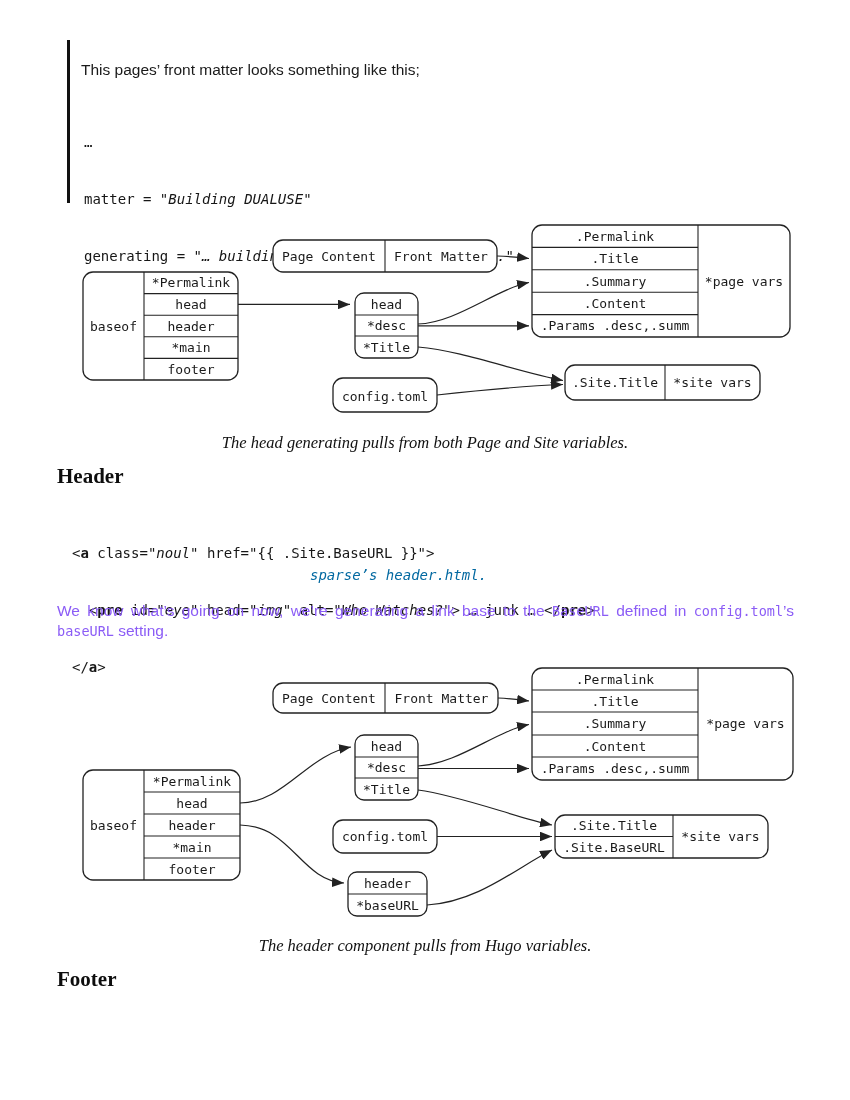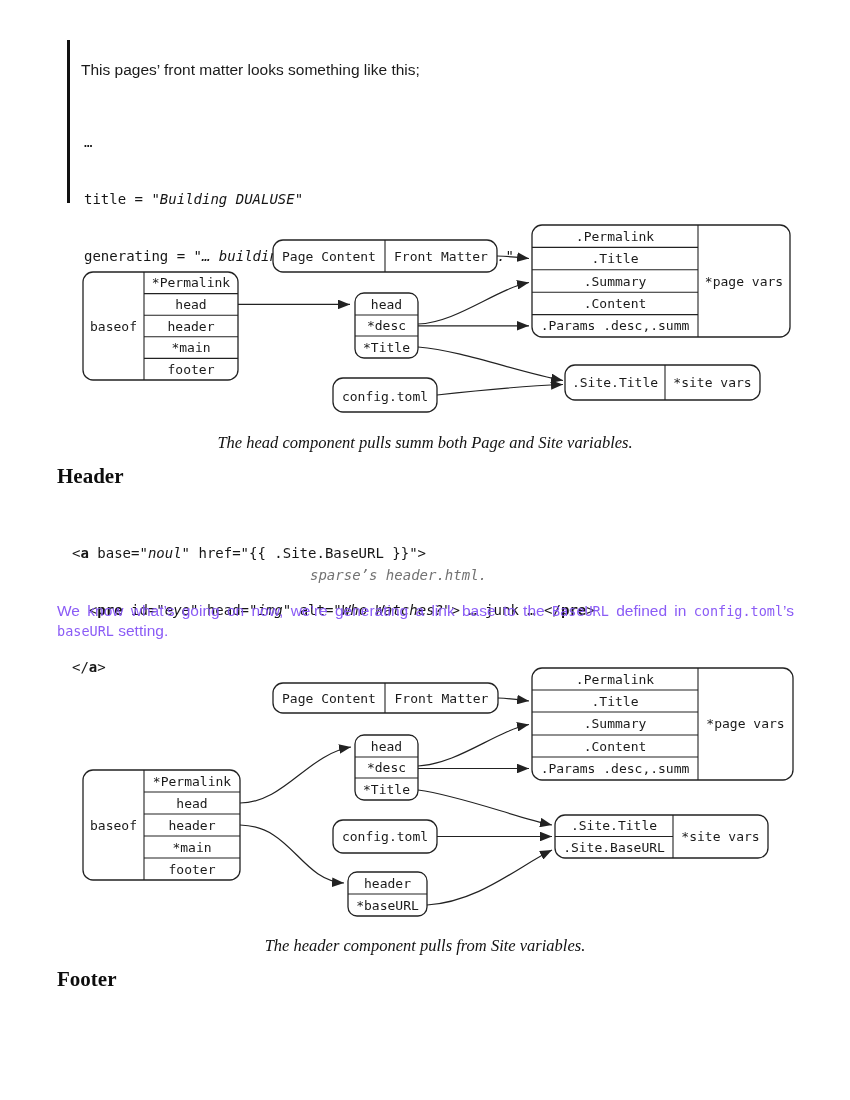--- a/index.html
+++ b/index.html
@@ -20,42 +20,42 @@
   .diag text{font-family:"DejaVu Sans Mono",monospace;font-size:13px;fill:#1a1a1a;text-anchor:middle;}
   .diag rect{fill:#ffffff;stroke:#222;stroke-width:1.3;}
   .diag line{stroke:#222;stroke-width:1.1;}
   .diag path.edge{fill:none;stroke:#222;stroke-width:1.2;}
 
   .caption{position:absolute;left:0;width:850px;text-align:center;
            font-family:"Liberation Serif",serif;font-style:italic;font-size:16.5px;color:#111;}
   .cap1{top:433px;}
   .cap2{top:936px;}
   .caption-code{position:absolute;left:0;top:567px;width:797px;text-align:center;
-           font-family:"DejaVu Sans Mono",monospace;font-style:italic;font-size:14px;color:#737373;}
+           font-family:"DejaVu Sans Mono",monospace;font-style:italic;font-size:14px;color:#0369a1;}
 
   .heading{position:absolute;left:57px;margin:0;font-family:"Liberation Serif",serif;
            font-weight:bold;font-size:21px;color:#0d0d0d;}
   .h-header{top:464px;}
   .h-footer{top:967px;}
 
   .para{position:absolute;left:57px;top:601px;width:737px;margin:0;
         font-size:15.5px;line-height:20px;text-align:justify;color:#8b5cf6;}
   .para .ic,.ic{font-family:"DejaVu Sans Mono",monospace;font-size:13.5px;}
 </style>
 </head>
 <body>
 
 <div class="page">
 
   <div class="bq-bar"></div>
   <div class="bq-text">This pages’ front matter looks something like this;</div>
 
   <div class="code code1">
     <div class="code-line"><span>…</span></div>
-    <div class="code-line"><span>title = </span><span class="i">"Building DUALUSE"</span></div>
+    <div class="code-line"><span>matter = </span><span class="i">"Building DUALUSE"</span></div>
     <div class="code-line"><span>generating = </span><span class="i">"… building a Hugo site the hard way."</span></div>
     <div class="code-line"><span>…</span></div>
   </div>
 
   <svg class="diag" style="top:220px" width="850" height="200" viewBox="0 0 850 200">
     <defs>
       <marker id="ah1" viewBox="0 0 10 8" refX="10" refY="4" markerWidth="10" markerHeight="8" orient="auto">
         <path d="M0,0 L10,4 L0,8 z" fill="#222"></path>
       </marker>
     </defs>
@@ -107,26 +107,26 @@
     <text x="712.5" y="167">*site vars</text>
 
     <path class="edge" marker-end="url(#ah1)" d="M238,84.4 H350"></path>
     <path class="edge" marker-end="url(#ah1)" d="M497,36 C511,36.5 521,37.5 529,38.5"></path>
     <path class="edge" marker-end="url(#ah1)" d="M418,104 C456,103 496,69 529,62.5"></path>
     <path class="edge" marker-end="url(#ah1)" d="M418,105.8 H529"></path>
     <path class="edge" marker-end="url(#ah1)" d="M418,127 C464,131 517,152 563,160.5"></path>
     <path class="edge" marker-end="url(#ah1)" d="M437,175 C482,170 526,166 563,164.5"></path>
   </svg>
 
-  <div class="caption cap1">The head component pulls summ both Page and Site variables.</div>
+  <div class="caption cap1">The head generating pulls from both Page and Site variables.</div>
 
   <h2 class="heading h-header">Header</h2>
 
   <div class="code code2">
-    <div class="code-line"><span>&lt;</span><span class="b">a</span><span> base=</span><span class="i">"noul"</span><span> href="{{ .Site.BaseURL }}"&gt;</span></div>
+    <div class="code-line"><span>&lt;</span><span class="b">a</span><span> class=</span><span class="i">"noul"</span><span> href="{{ .Site.BaseURL }}"&gt;</span></div>
     <div class="code-line"><span>  &lt;</span><span class="b">pre</span><span> id=</span><span class="i">"eye"</span><span> head=</span><span class="i">"img"</span><span> alt=</span><span class="i">"Who Watches?"</span><span>&gt; … junk … &lt;/</span><span class="b">pre</span><span>&gt;</span></div>
     <div class="code-line"><span>&lt;/</span><span class="b">a</span><span>&gt;</span></div>
   </div>
 
   <div class="caption-code">sparse’s header.html.</div>
 
   <p class="para"><span>We know what’s going on now, we’re generating a link base to the </span><span class="ic">BaseURL</span><span> defined in </span><span class="ic">config.toml</span><span>’s </span><span class="ic">baseURL</span><span> setting.</span></p>
 
   <svg class="diag" style="top:660px" width="850" height="270" viewBox="0 0 850 270">
     <defs>
@@ -191,17 +191,17 @@
     <path class="edge" marker-end="url(#ah2)" d="M240,143 C284,143 308,94 351,87"></path>
     <path class="edge" marker-end="url(#ah2)" d="M240,165 C292,166 300,220 344,223"></path>
     <path class="edge" marker-end="url(#ah2)" d="M498,38 C512,38.5 521,40 529,41"></path>
     <path class="edge" marker-end="url(#ah2)" d="M418,106 C458,104 496,71 529,64.5"></path>
     <path class="edge" marker-end="url(#ah2)" d="M418,108.5 H529"></path>
     <path class="edge" marker-end="url(#ah2)" d="M418,130 C462,136 514,157 552,165"></path>
     <path class="edge" marker-end="url(#ah2)" d="M437,176.5 H552"></path>
     <path class="edge" marker-end="url(#ah2)" d="M427,245 C479,242 519,206 552,190"></path>
   </svg>
 
-  <div class="caption cap2">The header component pulls from Site variables.</div>
+  <div class="caption cap2">The header component pulls from Hugo variables.</div>
 
   <h2 class="heading h-footer">Footer</h2>
 
 </div>
 
 </body></html>

